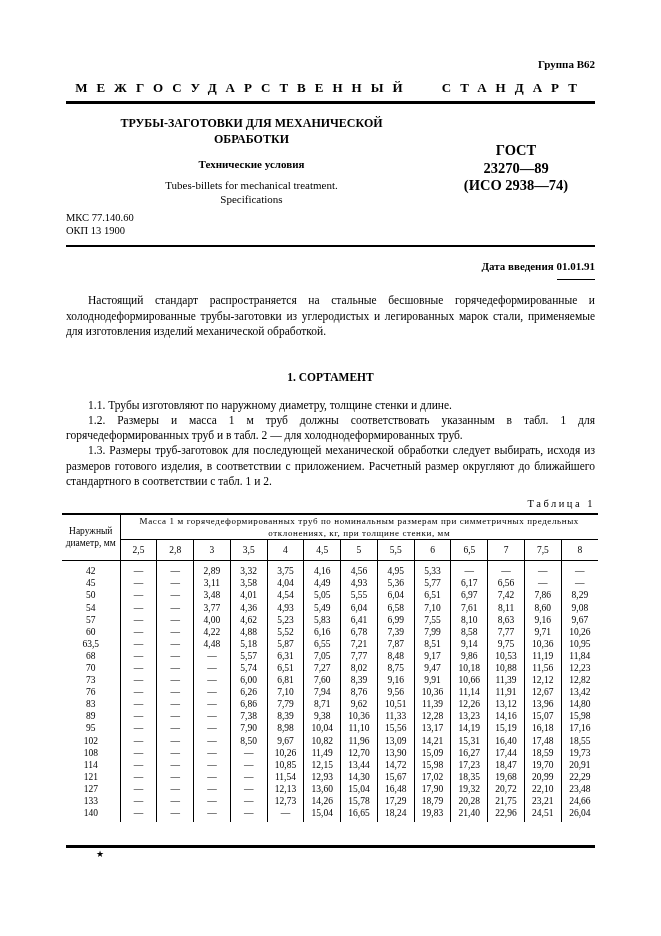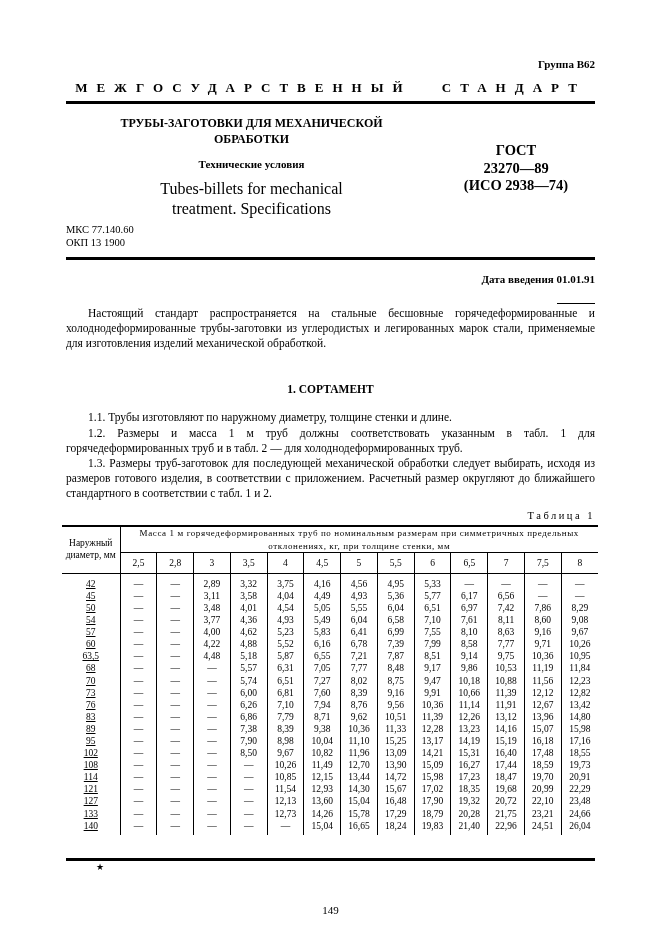--- a/index.html
+++ b/index.html
@@ -10,44 +10,44 @@
 
   .std-category { text-align:center; font-weight:bold; font-size:13px; letter-spacing:9px; word-spacing:18px; white-space:nowrap; margin-bottom:5px; }
 
   .rule-thick { height:3px; background:#000; }
   .rule-mid   { height:2.5px; background:#000; }
 
   .head-row { display:flex; margin-top:12px; }
   .head-left { flex:1; text-align:center; }
   .doc-title { font-weight:bold; font-size:12px; max-width:310px; margin:0 auto; line-height:1.3; }
   .doc-subtitle-ru { font-weight:bold; font-size:11px; margin-top:11px; }
-  .doc-subtitle-en { font-size:16px; max-width:185px; margin:9px auto 0; line-height:1.25; }
+  .doc-subtitle-en { font-size:11px; max-width:185px; margin:9px auto 0; line-height:1.25; }
   .gost-block { width:158px; text-align:center; font-weight:bold; font-size:14.5px; padding-top:26px; line-height:1.22; }
 
   .codes { font-size:10.5px; line-height:1.25; margin-top:4px; }
 
   .rule2 { margin-top:8px; }
 
   .date-line { text-align:right; font-weight:bold; font-size:11px; margin-top:13px; }
-  .date-value { border-bottom:1.5px solid #000; padding-bottom:18px; }
+  .date-value { border-bottom:1.5px solid #000; padding-bottom:7px; }
 
   .para { font-size:11.5px; line-height:1.32; text-align:justify; text-indent:22px; margin:0; }
   .intro-para { margin-top:21px; }
   .section-title { text-align:center; font-weight:bold; font-size:11.5px; margin-top:32px; margin-bottom:15px; }
 
   .table-label { text-align:right; font-size:10.5px; letter-spacing:2.5px; margin-top:9px; margin-bottom:4px; }
 
   table.gost-table { width:536px; margin-left:-4px; border-collapse:collapse; table-layout:fixed; border-top:2.5px solid #000; }
   .gost-table th, .gost-table td { font-weight:normal; text-align:center; padding:0; }
   .diam-header { width:58px; border-right:1.5px solid #000; border-bottom:1.5px solid #000; font-size:9.5px; line-height:1.25; padding:2px 3px; }
   .span-header { border-bottom:1.2px solid #000; font-size:9px; letter-spacing:0.6px; line-height:1.35; padding:3px 8px 2px; }
   .sub-header-row th { border-left:1px solid #000; border-bottom:1.5px solid #000; font-size:9.5px; padding:5px 12px; }
   .sub-header-row th:first-child { border-left:none; }
   .gost-table tbody td { font-size:9.5px; line-height:12.1px; border-left:1px solid #000; }
-  .gost-table tbody td:first-child { border-left:none;text-decoration:underline; }
+  .gost-table tbody td:first-child { border-left:none; }
   .gost-table tbody td:nth-child(2) { border-left:1.5px solid #000; }
   .gost-table tbody tr:first-child td { padding-top:4px; }
   .gost-table tbody tr:last-child td { padding-bottom:3px; }
 
   .footer-rule { margin-top:23px; }
   .footer-row { display:flex; justify-content:space-between; font-weight:bold; font-size:11px; margin-top:5px; }
   .footer-star { font-size:9px; margin-left:30px; margin-top:1px; }
   .page-number { text-align:center; font-size:11px; margin-top:32px; }
 </style>
 </head>
@@ -345,21 +345,21 @@
         </tr>
         <tr>
           <td>95</td>
           <td>—</td>
           <td>—</td>
           <td>—</td>
           <td>7,90</td>
           <td>8,98</td>
           <td>10,04</td>
           <td>11,10</td>
-          <td>15,25</td>
+          <td>15,56</td>
           <td>13,17</td>
           <td>14,19</td>
           <td>15,19</td>
           <td>16,18</td>
           <td>17,16</td>
         </tr>
         <tr>
           <td>102</td>
           <td>—</td>
           <td>—</td>
@@ -471,15 +471,14 @@
           <td>24,51</td>
           <td>26,04</td>
         </tr>
       </tbody>
   </table>
 
   <div class="rule-thick footer-rule"></div>
 
   <div class="footer-star">★</div>
 
-  <div class="page-number">149</div>
 
 </div>
 
 </body></html>

